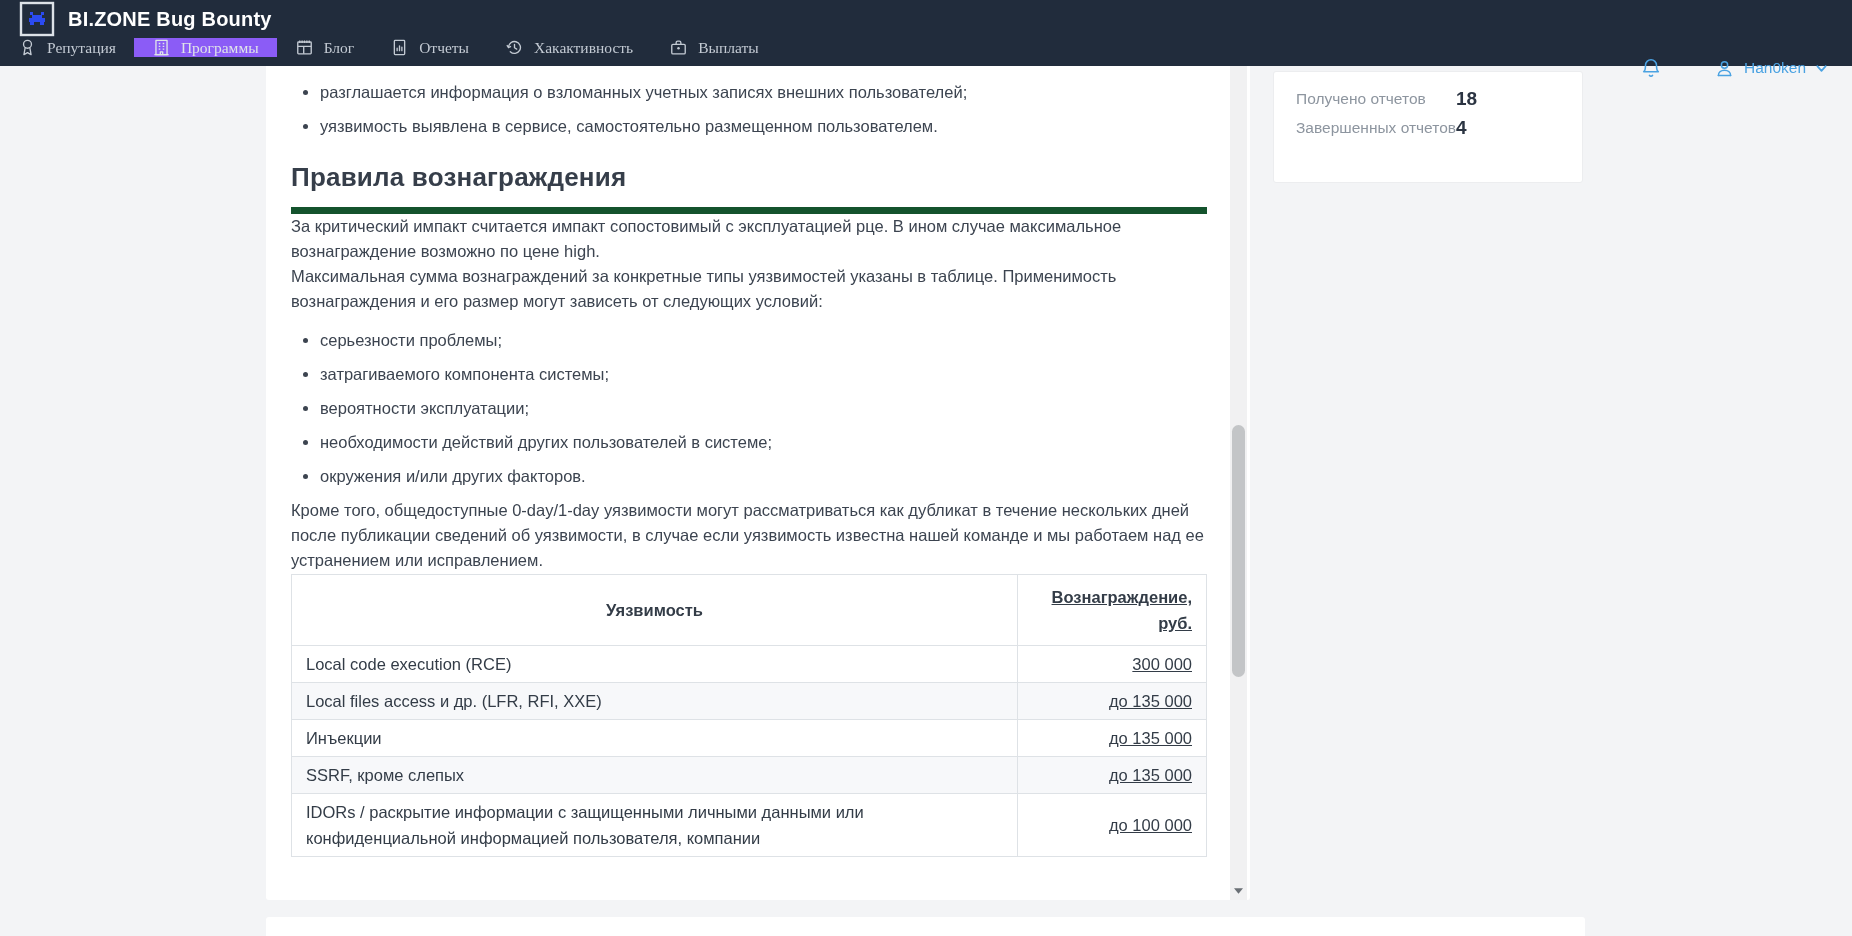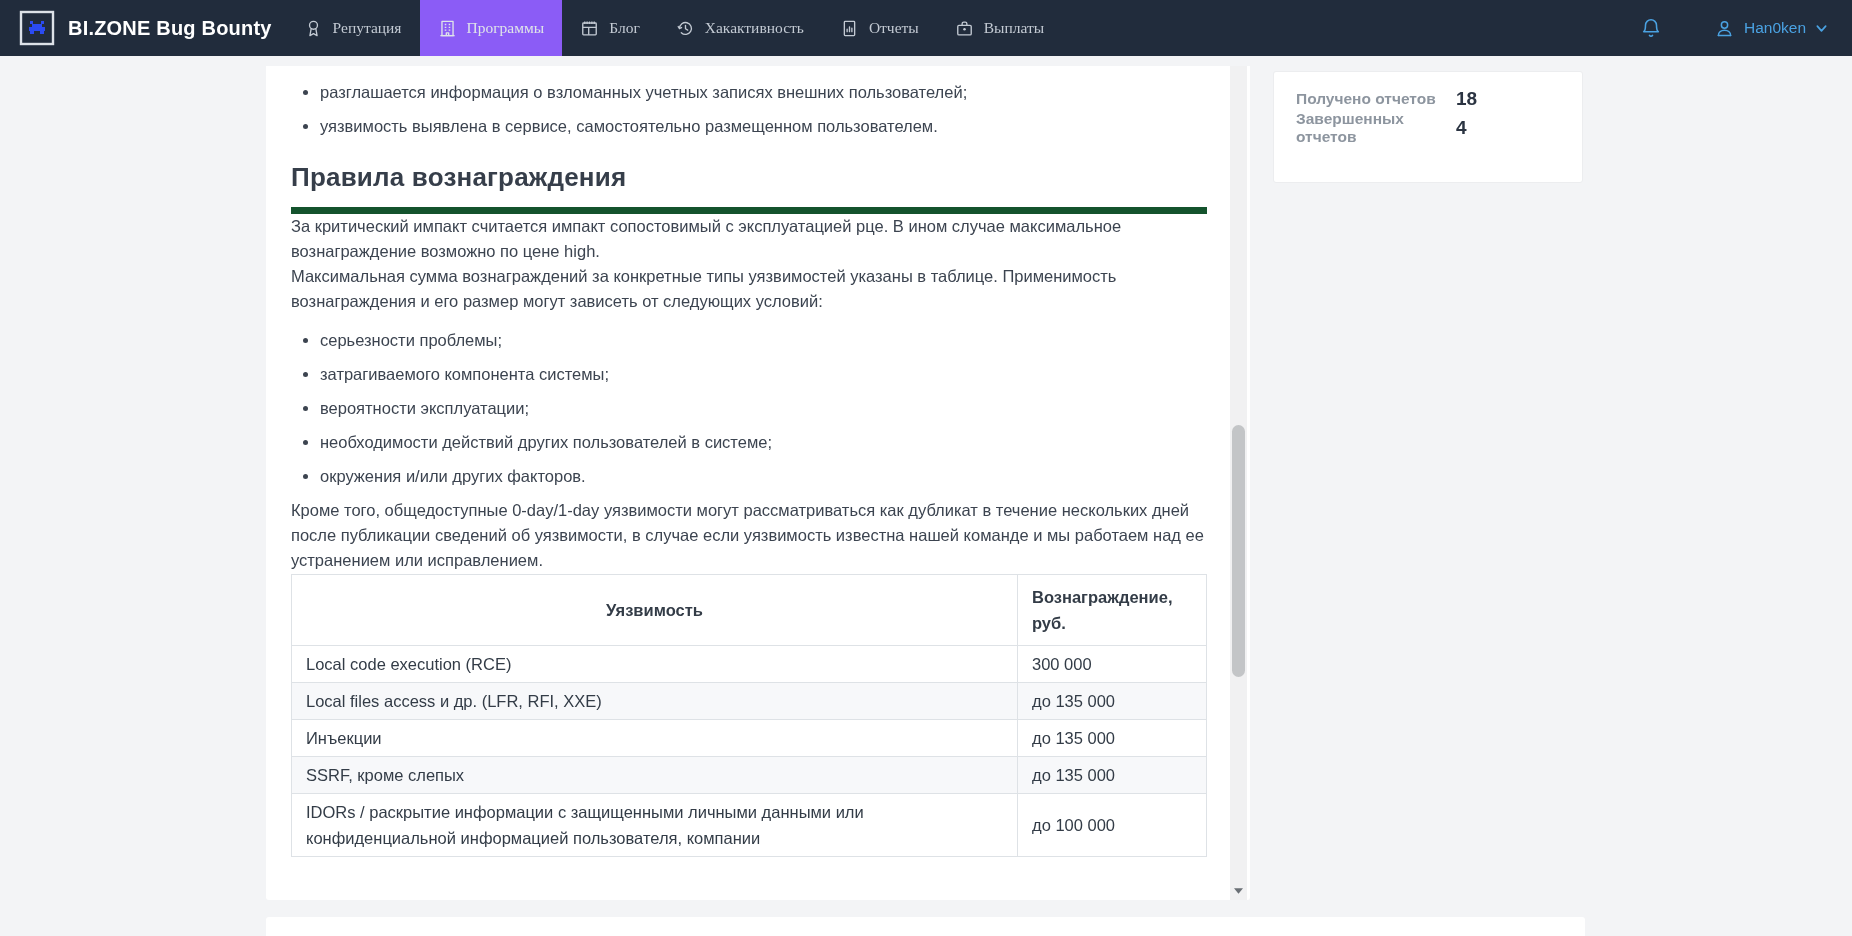--- a/index.html
+++ b/index.html
@@ -5,22 +5,22 @@
   * { margin:0; padding:0; box-sizing:border-box; }
   html,body { width:1852px; height:936px; overflow:hidden; }
   body {
     position:relative;
     background:#f3f4f6;
     font-family:"Liberation Sans", sans-serif;
     color:#3c4450;
   }
   
   .navbar {
-    position:absolute; top:0; left:0; right:0; height:56px;
-    background:#212c3c; display:flex; align-items:stretch; z-index:10;
+    position:absolute; top:0; left:0; right:0; height:66px;
+    background:#212c3c; display:flex; align-items:stretch; z-index:10;flex-direction:column;
   }
   .brand { display:flex; align-items:center; gap:12px; padding:0 14px 0 18px; cursor:pointer; }
   .brand-logo { width:38px; height:38px; display:block; }
   .brand-name { color:#ffffff; font-size:20px; font-weight:700; letter-spacing:.2px; white-space:nowrap; }
   .nav-menu { display:flex; align-items:stretch; }
   .nav-item {
     display:flex; align-items:center; gap:10px; padding:0 18px;
     color:#c3cad3; font-size:15.5px; cursor:pointer; white-space:nowrap;font-family:Liberation Serif, serif;
   }
   .nav-item.active { background:#8b5cf6; color:#dfe4e9; }
@@ -46,21 +46,21 @@
     font-size:26px; font-weight:600; color:#363e4a; letter-spacing:.2px;
   }
   .content p { font-size:16.5px; line-height:25px; color:#3c4450; }
 
   table.rewards { margin-top:1px; width:916px; border-collapse:collapse; }
   .rewards th, .rewards td {
     border:1px solid #dee2e6; font-size:16.5px; color:#333c47;
     padding:5px 14px; line-height:26px; vertical-align:middle;
   }
   .rewards th { font-weight:700; padding-top:9px; padding-bottom:9px; }
-  .rewards th.col-reward, .rewards td.col-reward { width:189px; text-align:left; }
+  .rewards th.col-reward, .rewards td.col-reward { width:189px; text-align:right;text-decoration:underline; }
   .rewards tbody tr:nth-child(even) { background:#f7f8fa; }
 
   
   .v-scrollbar {
     position:absolute; top:0; right:3px; width:17px; height:834px; background:#f1f1f2;
   }
   .v-scrollbar .thumb {
     position:absolute; left:2px; top:359px; width:13px; height:252px;
     background:#c3c5c7; border-radius:7px; cursor:pointer;
   }
@@ -70,21 +70,21 @@
   }
   .v-scrollbar .down-btn svg { width:9px; height:6px; }
 
   
   .stats-card {
     position:absolute; left:1273px; top:71px; width:310px; height:112px;
     background:#ffffff; border:1px solid #ecedef; border-radius:3px;
     padding:15px 0 0;
   }
   .stat-row { display:flex; align-items:center; padding:0 22px; margin-bottom:5px; height:24px; }
-  .stat-label { width:160px; flex:0 0 160px; color:#8d959f; font-size:15.5px;font-weight:bold; }
+  .stat-label { width:160px; flex:0 0 160px; color:#8d959f; font-size:15.5px; }
   .stat-value { font-size:19px; font-weight:700; color:#2b3442; }
 
   
   .bottom-card {
     position:absolute; left:266px; top:917px; width:1319px; height:60px;
     background:#ffffff; border-radius:3px 3px 0 0;
   }
 </style>
 </head>
 <body>
@@ -131,36 +131,36 @@
           <svg viewBox="0 0 24 24" fill="none" stroke="currentColor" stroke-width="1.7" stroke-linejoin="round">
             <rect x="3.5" y="5" width="17" height="15" rx="1"></rect>
             <path d="M6 3.2v3M9 3.2v3M12 3.2v3M15 3.2v3M18 3.2v3"></path>
             <path d="M3.5 10.5h17M11 10.5v9.5"></path>
           </svg>
         </span>
         <span>Блог</span>
       </div>
       <div class="nav-item">
         <span style="display: flex;">
+          <svg viewBox="0 0 24 24" fill="none" stroke="currentColor" stroke-width="1.7" stroke-linejoin="round">
+            <rect x="5.5" y="3" width="13" height="18" rx="1"></rect>
+            <path d="M9 16v-3M12 16v-6M15 16v-4.5" stroke-linecap="round"></path>
+          </svg>
+        </span>
+        <span>Отчеты</span>
+      </div>
+      <div class="nav-item">
+        <span style="display: flex;">
           <svg viewBox="0 0 24 24" fill="none" stroke="currentColor" stroke-width="1.7" stroke-linecap="round" stroke-linejoin="round">
             <path d="M4.5 12a7.5 7.5 0 1 1 2.2 5.3"></path>
             <path d="M4.5 12 2.8 9.5M4.5 12 7 10.8"></path>
             <path d="M12 8v4.3l2.8 1.7"></path>
           </svg>
         </span>
         <span>Хакактивность</span>
-      </div>
-      <div class="nav-item">
-        <span style="display: flex;">
-          <svg viewBox="0 0 24 24" fill="none" stroke="currentColor" stroke-width="1.7" stroke-linejoin="round">
-            <rect x="5.5" y="3" width="13" height="18" rx="1"></rect>
-            <path d="M9 16v-3M12 16v-6M15 16v-4.5" stroke-linecap="round"></path>
-          </svg>
-        </span>
-        <span>Отчеты</span>
       </div>
       <div class="nav-item">
         <span style="display: flex;">
           <svg viewBox="0 0 24 24" fill="none" stroke="currentColor" stroke-width="1.7" stroke-linejoin="round">
             <rect x="3.5" y="8" width="17" height="12" rx="1.5"></rect>
             <path d="M9 8V6a2 2 0 0 1 2-2h2a2 2 0 0 1 2 2v2"></path>
             <circle cx="12" cy="13" r="1.6" fill="currentColor" stroke="none"></circle>
           </svg>
         </span>
         <span>Выплаты</span>

